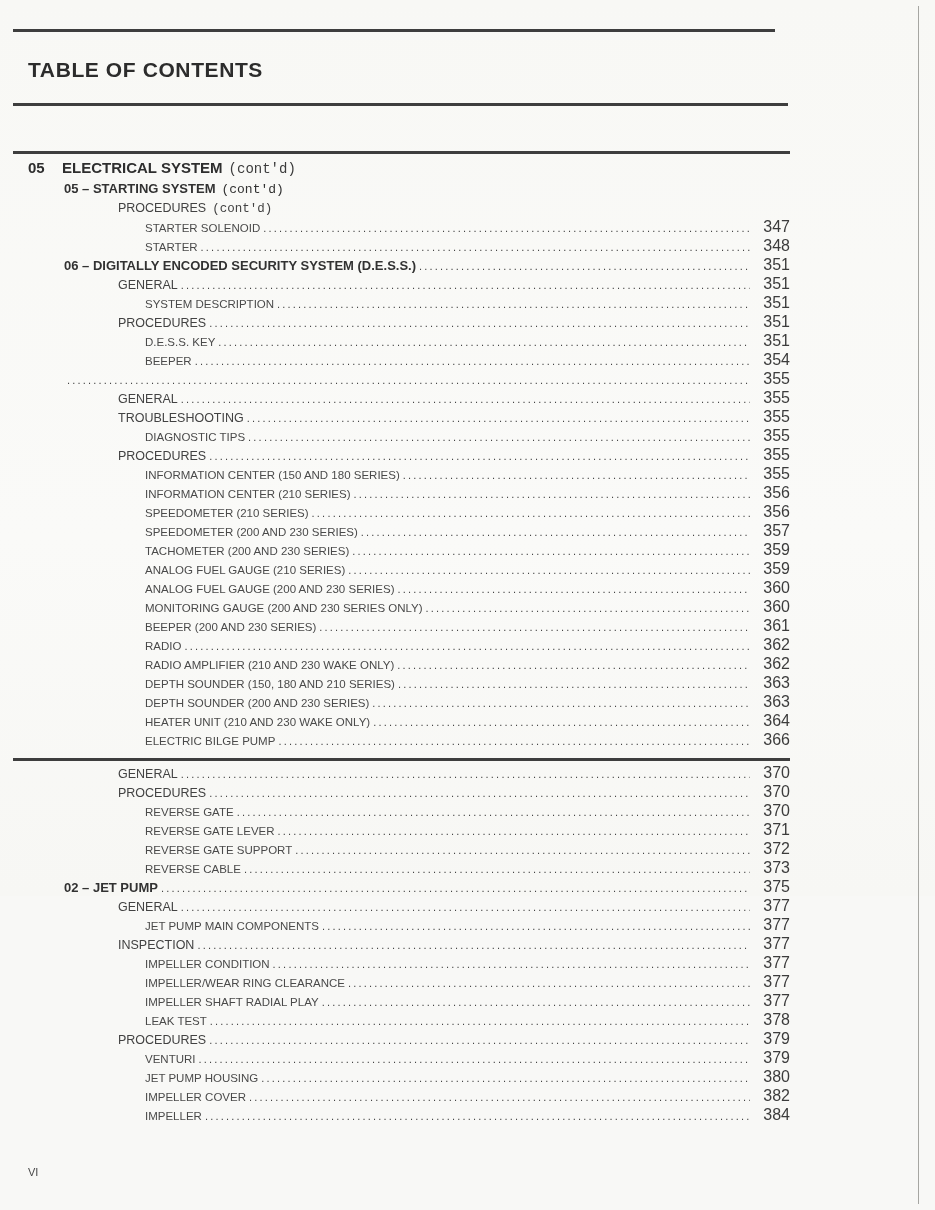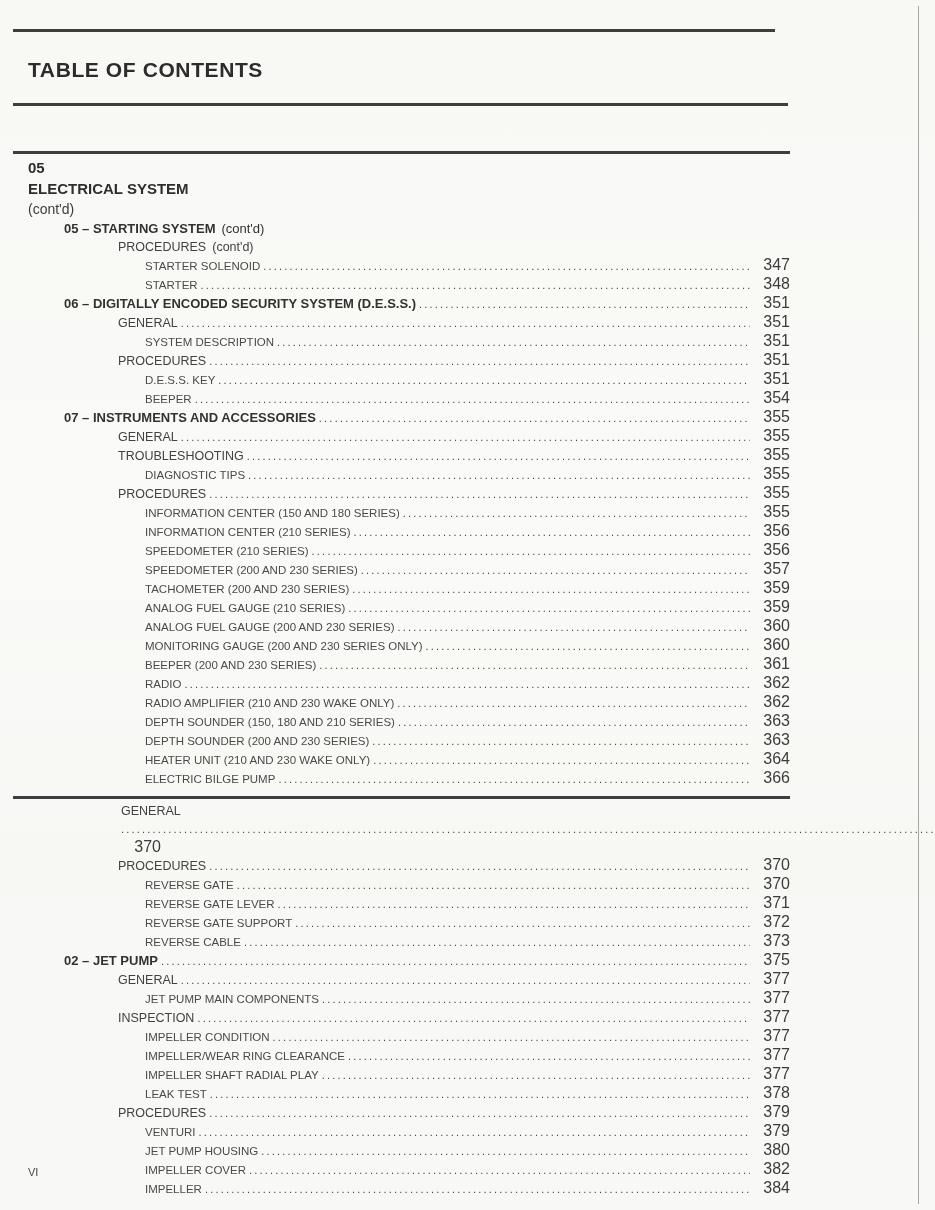--- a/index.html
+++ b/index.html
@@ -19,27 +19,27 @@
   .rule-under-title { top:103px; width:775px; }
   .doc-title {
     position:absolute; left:28px; top:58px;
     font-size:21px; font-weight:bold; letter-spacing:.6px; color:#2c2c2c;
     white-space:nowrap;
   }
   .scan-edge { position:absolute; top:6px; left:918px; width:1px; height:1198px; background:#a6a6a2; }
 
   .toc { position:absolute; left:13px; top:151px; width:777px; }
   .divider { height:3px; background:#3e3e3e; margin-bottom:3px; }
-  .toc .divider + * { margin-top:2px;flex-direction:column; }
+  .toc .divider + * { margin-top:2px; }
   .toc > .divider:not(:first-child) { margin-top:8px; }
 
   .row { display:flex; align-items:baseline; line-height:18px; white-space:nowrap; }
   .row.chapter { line-height:21px; font-weight:bold; font-size:15px; color:#2e2e2e; }
   .ch-num { margin-left:15px; width:34px; flex:none; }
-  .suffix { font-weight:normal; margin-left:6px; }
+  .suffix { font-weight:normal; margin-left:6px;font-family:Liberation Mono, monospace; }
   .row.chapter .suffix { font-size:14px; color:#3c3c3c; }
 
   .row.section { margin-left:51px; font-weight:bold; font-size:13px; color:#323232; }
   .row.sub1 { margin-left:105px; font-size:12.5px; color:#424242; }
   .row.sub2 { margin-left:132px; font-size:11.5px; color:#4a4a4a; }
 
   .label { flex:none; }
   .leader {
     flex:1 1 auto; overflow:hidden; white-space:nowrap;
     margin-left:3px; font-weight:normal; font-size:11px;
@@ -111,21 +111,20 @@
         <span class="label">D.E.S.S. KEY</span>
         <span class="leader"></span>
         <span class="pagenum">351</span>
       </div>
       <div class="row sub2">
         <span class="label">BEEPER</span>
         <span class="leader"></span>
         <span class="pagenum">354</span>
       </div>
       <div class="row section">
-        <span class="label">07 – INSTRUMENTS AND ACCESSORIES</span>
         <span class="leader"></span>
         <span class="pagenum">355</span>
       </div>
       <div class="row sub1">
         <span class="label">GENERAL</span>
         <span class="leader"></span>
         <span class="pagenum">355</span>
       </div>
       <div class="row sub1">
         <span class="label">TROUBLESHOOTING</span>

